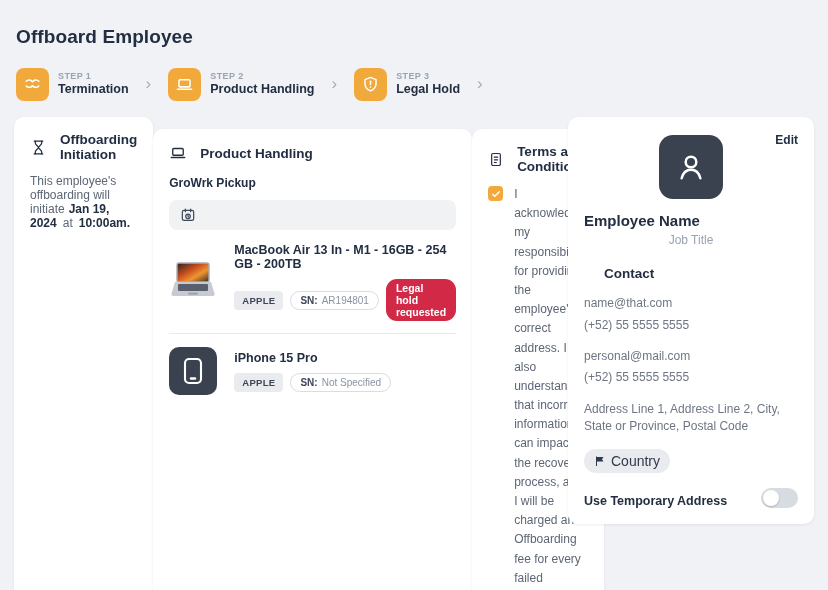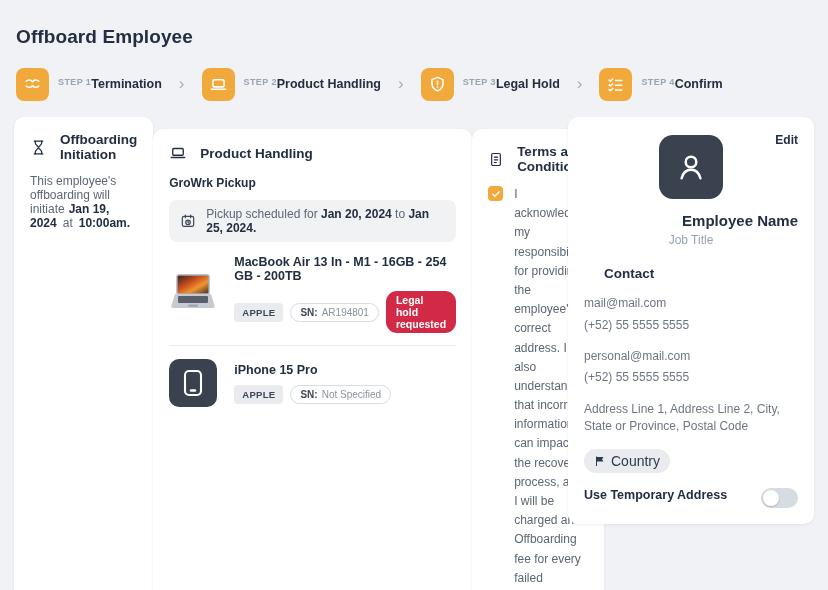--- a/index.html
+++ b/index.html
@@ -23,21 +23,21 @@
 
   
   .stepper { display: flex; align-items: center; margin: 0 0 16px 2px; }
   .step { display: flex; align-items: center; gap: 9px; }
   .step-icon {
     width: 33px; height: 33px; border-radius: 8px;
     background: #F2A93C; color: #fff;
     display: flex; align-items: center; justify-content: center;
     flex: 0 0 auto;
   }
-  .step-texts { display: flex; flex-direction: row; line-height: 1.25; }
+  .step-texts { display: flex; flex-direction: column; line-height: 1.25; }
   .step-label { font-size: 9px; font-weight: 700; color: #9AA3B2; letter-spacing: .4px; }
   .step-name { font-size: 12.5px; font-weight: 700; color: #232E42; }
   .step-sep { color: #A6ADBB; font-size: 17px; margin: 0 17px; font-weight: 400; transform: translateY(-1px); }
 
   
   .content { display: grid; grid-template-columns: 546px 246px; gap: 8px; align-items: start; }
   .main-col { display: flex; flex-direction: row; }
 
   .card {
     background: #fff; border-radius: 10px;
@@ -93,33 +93,33 @@
   }
   .terms-text { font-size: 12px; line-height: 1.6; color: #5C6675; max-width: 468px; }
 
   
   .employee-card { position: relative; padding: 16px; }
   .edit-link { position: absolute; top: 16px; right: 16px; font-size: 12px; font-weight: 700; color: #232E42; cursor: pointer; }
   .avatar {
     width: 64px; height: 64px; background: #39424E; border-radius: 14px;
     margin: 2px auto 0 auto; display: flex; align-items: center; justify-content: center;
   }
-  .emp-name { text-align: right; font-size: 15px; font-weight: 700; margin-top: 13px; color: #232E42; }
+  .emp-name { text-align: left; font-size: 15px; font-weight: 700; margin-top: 13px; color: #232E42; }
   .emp-title { text-align: center; font-size: 12px; color: #98A2B3; margin-top: 4px; }
   .contact-heading { font-size: 13.5px; font-weight: 700; color: #232E42; margin-top: 19px; margin-left: 20px; }
   .contact-line { font-size: 12px; color: #6E7684; margin-top: 5px; line-height: 1.4; }
   .contact-group { margin-top: 14px; }
   .contact-group .contact-line:first-child { margin-top: 0; }
   .address-line { margin-top: 15px; max-width: 215px; }
   .country-pill {
     display: inline-flex; align-items: center; gap: 5px;
     background: #E9EBEE; border-radius: 12px; padding: 4px 10px;
     font-size: 14px; color: #2F3A4D; margin-top: 14px;
   }
-  .temp-row { display: flex; align-items: flex-start; justify-content: space-between; margin-top: 15px; }
+  .temp-row { display: flex; align-items: flex-end; justify-content: space-between; margin-top: 15px; }
   .temp-label { font-size: 12.5px; font-weight: 700; color: #232E42; }
   .toggle {
     width: 37px; height: 20px; border-radius: 10px; background: #D7DBE2;
     position: relative; cursor: pointer; flex: 0 0 auto;
   }
   .toggle::after {
     content: ""; position: absolute; left: 2px; top: 2px;
     width: 16px; height: 16px; border-radius: 50%; background: #fff;
     box-shadow: 0 1px 2px rgba(16,24,40,.2);
   }
@@ -171,36 +171,20 @@
           <path d="M12 15.2v.2"></path>
         </svg>
       </span>
       <span class="step-texts">
         <span class="step-label">STEP 3</span>
         <span class="step-name">Legal Hold</span>
       </span>
     </div>
     <span class="step-sep">›</span>
 
-    <div class="step">
-      <span class="step-icon">
-        <svg width="19" height="19" viewBox="0 0 24 24" fill="none" stroke="#fff" stroke-width="1.9" stroke-linecap="round" stroke-linejoin="round">
-          <path d="M4 6.5l1.5 1.5L8.5 5"></path>
-          <path d="M4 12.5l1.5 1.5L8.5 11"></path>
-          <path d="M4 18.5l1.5 1.5L8.5 17"></path>
-          <path d="M12 7h8"></path>
-            <path d="M12 13h8"></path>
-            <path d="M12 19h8"></path>
-        </svg>
-      </span>
-      <span class="step-texts">
-        <span class="step-label">STEP 4</span>
-        <span class="step-name">Confirm</span>
-      </span>
-    </div>
   </div>
 
   <div class="content">
 
     <div class="main-col">
 
       <div class="card">
         <div class="card-header">
           <span class="hdr-icon">
             <svg width="17" height="17" viewBox="0 0 24 24" fill="none" stroke="#232E42" stroke-width="1.8" stroke-linecap="round" stroke-linejoin="round">
@@ -232,26 +216,20 @@
 
         <div class="pickup-banner">
           <span class="cal-icon">
             <svg width="16" height="16" viewBox="0 0 24 24" fill="none" stroke="#3C4657" stroke-width="1.8" stroke-linecap="round" stroke-linejoin="round">
               <rect x="3.5" y="5" width="17" height="15" rx="2.5"></rect>
               <path d="M8 3v4"></path>
                 <path d="M16 3v4"></path>
               <circle cx="12" cy="14" r="3.4"></circle>
                 <path d="M12 12.6V14l1 .8"></path>
             </svg>
-          </span>
-          <span>
-            <span>Pickup scheduled for</span>
-            <b>Jan 20, 2024</b>
-            <span>to</span>
-            <b>Jan 25, 2024.</b>
           </span>
         </div>
 
         <div class="device-row">
           <span class="device-thumb">
             <svg width="48" height="48" viewBox="0 0 48 48">
               <defs>
                 <linearGradient id="mbscr" x1="0" y1="0" x2="1" y2="1">
                   <stop offset="0" stop-color="#2b2126"></stop>
                   <stop offset="0.4" stop-color="#c84f1e"></stop>
@@ -331,21 +309,21 @@
           <path d="M17 50c2.5-9.5 8.5-13.5 15-13.5S44.5 40.5 47 50"></path>
         </svg>
       </div>
 
       <div class="emp-name">Employee Name</div>
       <div class="emp-title">Job Title</div>
 
       <div class="contact-heading">Contact</div>
 
       <div class="contact-group">
-        <div class="contact-line">mail@mail.com</div>
+        <div class="contact-line">name@that.com</div>
         <div class="contact-line">(+52) 55 5555 5555</div>
       </div>
 
       <div class="contact-group">
         <div class="contact-line">personal@mail.com</div>
         <div class="contact-line">(+52) 55 5555 5555</div>
       </div>
 
       <div class="contact-line address-line">Address Line 1, Address Line 2, City, State or Province, Postal Code</div>
 

